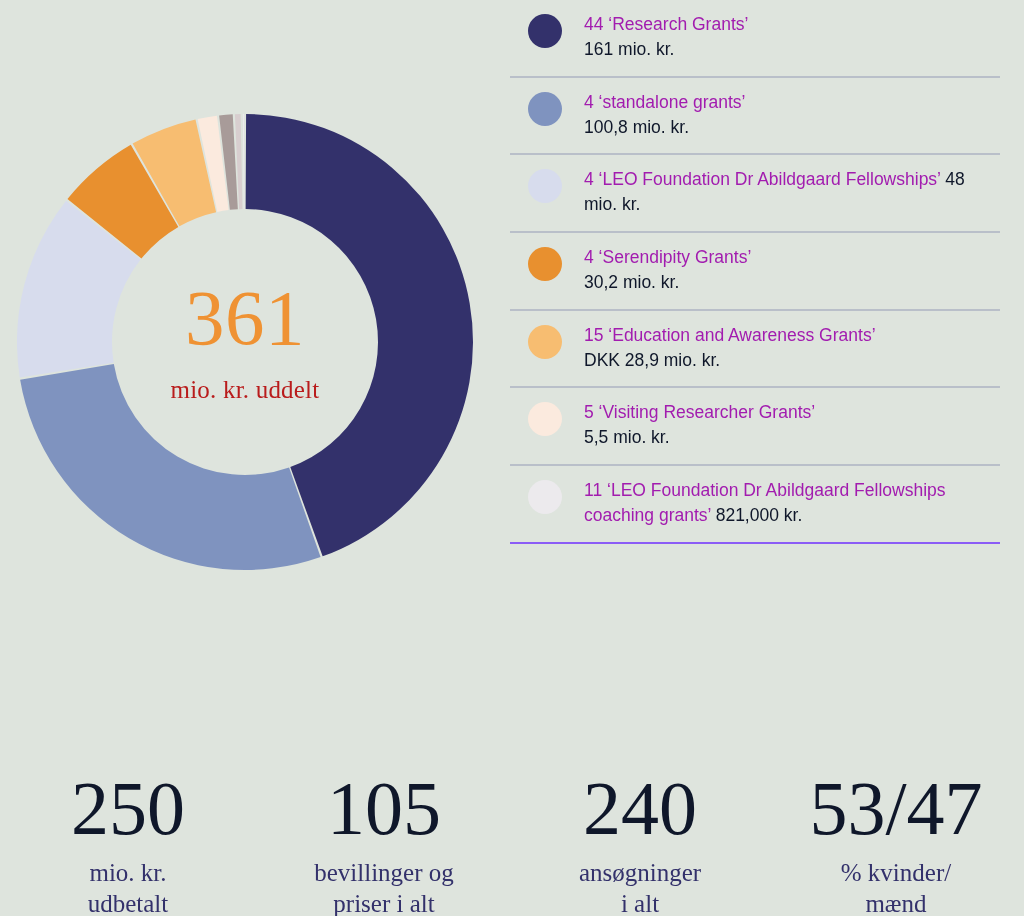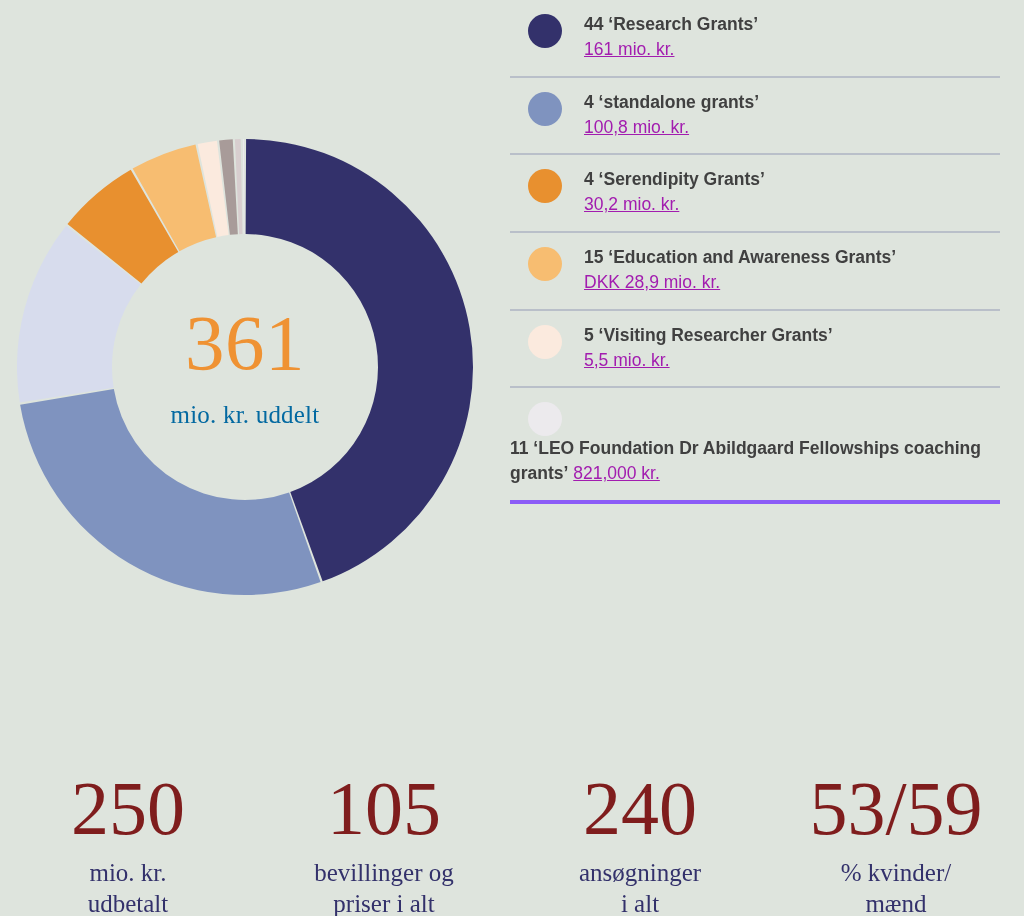--- a/index.html
+++ b/index.html
@@ -19,21 +19,21 @@
     position: relative;
     width: 1024px;
     height: 916px;
     background: #dee4dd;
   }
 
   
   .donut-wrap {
     position: absolute;
     left: 17px;
-    top: 139px;
+    top: 114px;
     width: 456px;
     height: 456px;
     text-align: right;
   }
   .donut-wrap svg {
     display: block;
     width: 456px;
     height: 456px;
   }
   .donut-center {
@@ -52,67 +52,65 @@
     font-family: "Liberation Serif", serif;
     font-size: 79px;
     line-height: 0.95;
     color: #ef9233;
     font-weight: 400;
     letter-spacing: 0.5px;
   }
   .donut-caption {
     font-family: "Liberation Serif", serif;
     font-size: 25px;
-    color: #0369a1;
+    color: #b91c1c;
     margin-top: 21px;
     letter-spacing: 0.2px;
   }
 
   
   .legend {
     position: absolute;
     left: 510px;
     top: 0px;
     width: 490px;
   }
   .legend-row {
     display: flex;
     align-items: flex-start;
     box-sizing: border-box;
     border-bottom: 2px solid #b9bfc9;
     padding: 12px 0 14px 0;
     min-height: 76px;
   }
   .legend-row:last-child {
-    border-bottom: 4px solid #8b5cf6;
-    flex-direction: column;
+    border-bottom: 2px solid #8b5cf6;
   }
   .legend-dot {
     flex: 0 0 auto;
     width: 34px;
     height: 34px;
     border-radius: 50%;
     margin: 2px 22px 0 18px;
   }
   .legend-text {
     flex: 1 1 auto;
     font-family: "Liberation Sans", sans-serif;
     font-size: 17.5px;
     line-height: 1.42;
     color: #33316b;
     padding-top: 0px;
   }
   .legend-title {
-    font-weight: bold;
-    color: #404040;
+    font-weight: normal;
+    color: #a21caf;
   }
   .legend-amount {
     font-weight: normal;
-    color: #a21caf;
-    text-decoration: underline;
+    color: #0f172a;
   }
   .inline-amount {
     font-weight: normal;
   }
 
   
   .stats {
     position: absolute;
     left: 0;
     top: 770px;
@@ -123,21 +121,21 @@
     flex: 1 1 0;
     display: flex;
     flex-direction: column;
     align-items: center;
     text-align: center;
   }
   .stat-value {
     font-family: "Liberation Serif", serif;
     font-size: 76px;
     line-height: 1.0;
-    color: #7f1d1d;
+    color: #0f172a;
     font-weight: 400;
   }
   .stat-label {
     font-family: "Liberation Serif", serif;
     font-size: 25px;
     line-height: 1.22;
     color: #33316b;
     margin-top: 12px;
     white-space: pre-line;
   }
@@ -170,20 +168,24 @@
   <div class="legend" id="legend">
       <div class="legend-row">
         <span class="legend-dot" style="background: rgb(51, 49, 107);"></span>
         <div class="legend-text"><span class="legend-title">44 ‘Research Grants’</span><br><span class="legend-amount">161 mio. kr.</span></div>
       </div>
       <div class="legend-row">
         <span class="legend-dot" style="background: rgb(127, 147, 191);"></span>
         <div class="legend-text"><span class="legend-title">4 ‘standalone grants’</span><br><span class="legend-amount">100,8 mio. kr.</span></div>
       </div>
       <div class="legend-row">
+        <span class="legend-dot" style="background: rgb(215, 220, 237);"></span>
+        <div class="legend-text"><span class="legend-title">4 ‘LEO Foundation Dr Abildgaard Fellowships’</span> <span class="legend-amount inline-amount"> 48 mio. kr.</span></div>
+      </div>
+      <div class="legend-row">
         <span class="legend-dot" style="background: rgb(232, 144, 47);"></span>
         <div class="legend-text"><span class="legend-title">4 ‘Serendipity Grants’</span><br><span class="legend-amount">30,2 mio. kr.</span></div>
       </div>
       <div class="legend-row">
         <span class="legend-dot" style="background: rgb(247, 189, 113);"></span>
         <div class="legend-text"><span class="legend-title">15 ‘Education and Awareness Grants’</span><br><span class="legend-amount">DKK 28,9 mio. kr.</span></div>
       </div>
       <div class="legend-row">
         <span class="legend-dot" style="background: rgb(251, 234, 222);"></span>
         <div class="legend-text"><span class="legend-title">5 ‘Visiting Researcher Grants’</span><br><span class="legend-amount">5,5 mio. kr.</span></div>
@@ -204,19 +206,19 @@
         <div class="stat-value">105</div>
         <div class="stat-label">bevillinger og
 priser i alt</div>
       </div>
       <div class="stat">
         <div class="stat-value">240</div>
         <div class="stat-label">ansøgninger
 i alt</div>
       </div>
       <div class="stat">
-        <div class="stat-value">53/59</div>
+        <div class="stat-value">53/47</div>
         <div class="stat-label">% kvinder/
 mænd</div>
       </div>
     </div>
 
 </div>
 
 </body></html>

